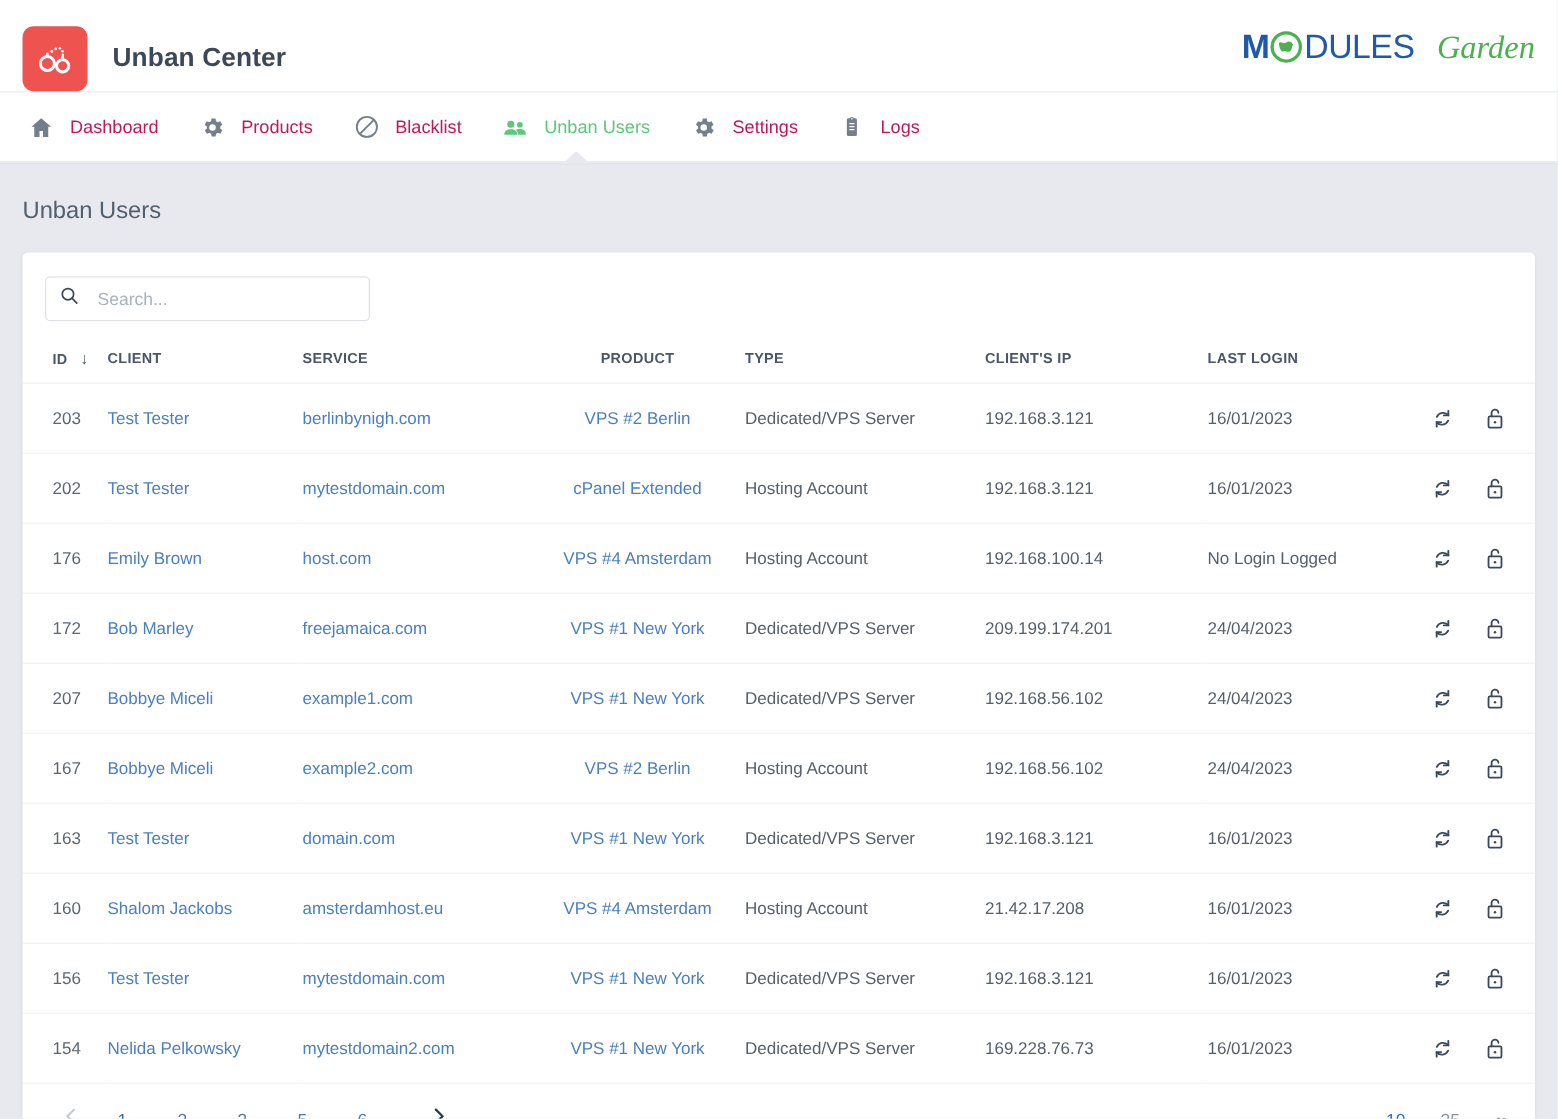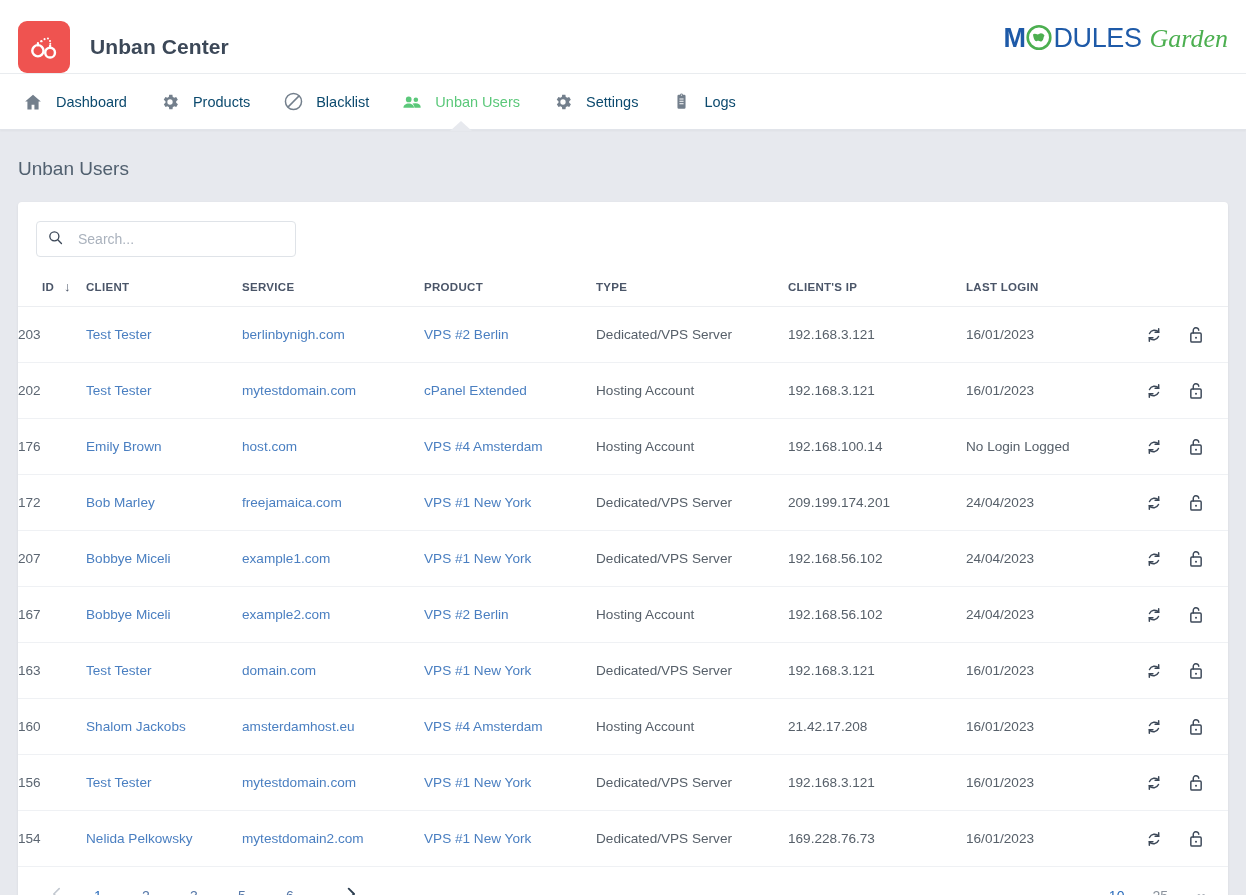--- a/index.html
+++ b/index.html
@@ -53,21 +53,21 @@
     border-bottom: 1px solid #e1e4ea;
     box-shadow: 0 1px 2px rgba(0,0,0,.04);
     position: relative;
   }
   .nav-item {
     display: flex; align-items: center;
     height: 56px;
     padding: 0 16px;
     cursor: pointer;
     position: relative;
-    color: #0c4a6e;
+    color: #be185d;
     font-size: 14.5px;
     white-space: nowrap;
   }
   .nav-item .nav-ico {
     display: inline-flex;
     width: 22px; height: 22px;
     align-items: center; justify-content: center;
     margin-right: 12px;
     color: #737f8c;
   }
@@ -134,27 +134,27 @@
     white-space: nowrap;
   }
   thead th:first-child { padding-left: 24px; }
   tbody td {
     font-size: 13.6px;
     color: #57606a;
     padding: 17px 0;
     border-bottom: 1px solid #eff1f4;
     white-space: nowrap;
   }
-  tbody td:first-child { color: #5c6672; }
+  tbody td:first-child { padding-left: 24px; color: #5c6672; }
   tbody tr:last-child td { border-bottom: 1px solid #eff1f4; }
   .lnk { color: #4a7fc1; cursor: pointer; }
   .c-id      { width: 68px; }
   .c-client  { width: 156px; }
   .c-service { width: 182px; }
-  .c-product { width: 172px; }
+  .c-product { width: 172px; text-align: center; }
   .c-type    { width: 192px; }
   .c-ip      { width: 178px; }
   .c-login   { width: 170px; }
   .c-act     { width: auto; }
   .acts { display: flex; align-items: center; gap: 22px; padding-right: 22px; justify-content: flex-end; }
   .act-btn { color: #3c4858; cursor: pointer; display: inline-flex; }
   .sort-arrow { margin-left: 10px; font-weight: normal; font-size: 13px; display:inline-block; }
 
   
   .pager {
@@ -203,21 +203,21 @@
   <div class="mg-logo">
     <span style="font-size:27px;font-weight:bold;color:#1e5aa8;letter-spacing:-.4px;">M</span>
     <span style="display:inline-block;vertical-align:middle;margin:0 1px;position:relative;top:4px;">
       <svg width="26" height="26" viewBox="0 0 26 26">
         <circle cx="13" cy="13" r="11.3" fill="none" stroke="#4caf50" stroke-width="2.6"></circle>
         <circle cx="13" cy="13" r="8.4" fill="#ffffff"></circle>
         <path d="M7 10 C9 8 11 11 13 9.5 C15 8 17 9 18.5 11 C17 13 18 15 16 16.5 C14 18 13 15.5 11 16.5 C9 17.5 7.5 14 7 10 Z" fill="#4caf50"></path>
       </svg>
     </span>
     <span style="font-size:27px;font-weight:normal;color:#1e5aa8;letter-spacing:-.4px;">DULES</span>
-    <span style="font-size:26px;color:#4caf50;font-family:'Liberation Serif',serif;font-style:italic;margin-left:8px;">Garden</span>
+    <span style="font-size:26px;color:#4caf50;font-family:'Liberation Serif',serif;font-style:italic;margin-left:18px;">Garden</span>
   </div>
 </div>
 
 <div class="navbar">
 
   <div class="nav-item">
     <span class="nav-ico">
       <svg width="20" height="20" viewBox="0 0 24 24" fill="currentColor">
         <path d="M12 3.2 2.6 11.3h2.7V21h5.0v-5.6h3.4V21h5.0v-9.7h2.7z"></path>
       </svg>

